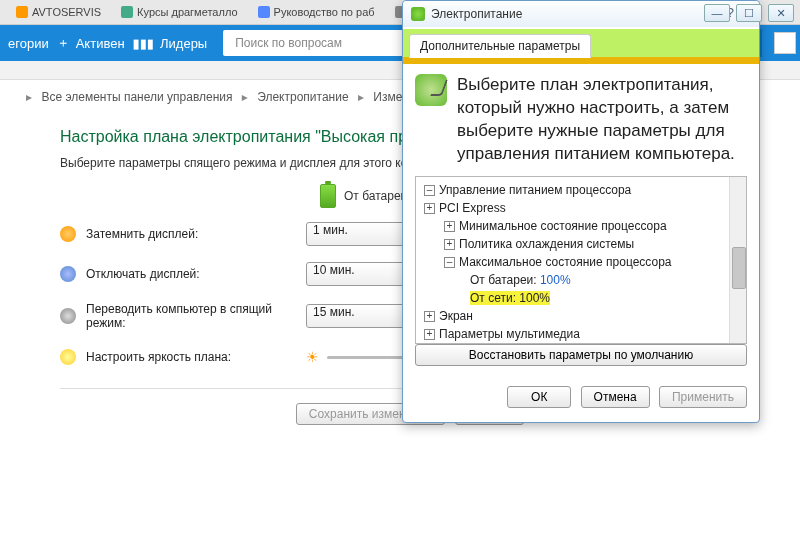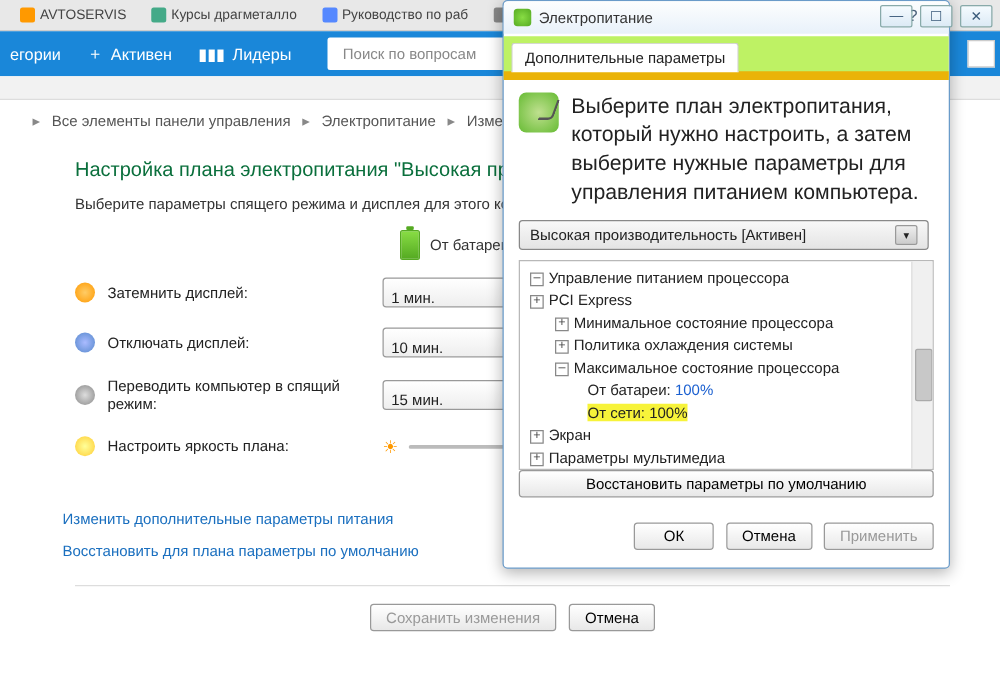--- a/index.html
+++ b/index.html
@@ -1,41 +1,41 @@
 <!DOCTYPE html>
 <html><head>
 <meta charset="utf-8">
 <style>
 html,body{margin:0;padding:0;font-family:"Segoe UI",Tahoma,sans-serif;font-size:12px;color:#222;background:#fff;width:800px;height:547px;overflow:hidden}
 .browser-tabs{height:24px;background:#e8e8e8;border-bottom:1px solid #ccc;display:flex;align-items:center;padding-left:8px;gap:4px}
 .btab{display:flex;align-items:center;gap:4px;padding:0 8px;color:#444;font-size:11px}
 .fav{width:12px;height:12px;display:inline-block;background:#f90;border-radius:2px}
 .fav.g{background:#4a8}.fav.b{background:#58f}.fav.s{background:#888}
-.blue-bar{height:36px;background:#1a87d9;display:flex;align-items:center;color:#fff;gap:21px;padding-left:8px}
+.blue-bar{height:36px;background:#1a87d9;display:flex;align-items:center;color:#fff;gap:8px;padding-left:8px}
 .blue-item{display:flex;align-items:center;gap:6px;font-size:13px}
 .search-box{background:#fff;color:#888;padding:6px 12px;flex:1;margin:0 8px;border-radius:2px;max-width:200px}
 .blue-search-btn{width:36px;height:28px;background:#0f6fb8;margin-right:4px;display:flex;align-items:center;justify-content:center}
 .paper-icon{width:20px;height:20px;background:#fff;border:1px solid #ccc;margin-right:4px}
 .gray-bar{height:18px;background:#f2f2f2;border-bottom:1px solid #ddd}
 .breadcrumb{padding:10px 20px;color:#555;font-size:12px}
 .breadcrumb span.sep{margin:0 6px;color:#888}
 .page{padding:10px 40px 0 60px}
 .page h1{color:#0a6f3c;font-size:16px;font-weight:normal;margin:4px 0 10px}
 .page p.sub{color:#333;margin:0 0 14px}
 .battery-hdr{margin-left:260px;display:flex;align-items:center;gap:8px;margin-bottom:14px;color:#333}
 .battery-ico{width:14px;height:22px;background:linear-gradient(#8d4,#5a2);border:1px solid #5a2;border-radius:2px;position:relative}
 .battery-ico::before{content:"";position:absolute;top:-4px;left:4px;width:6px;height:3px;background:#5a2;border-radius:1px}
 .row{display:flex;align-items:center;margin-bottom:16px}
 .row .ricon{width:16px;height:16px;margin-right:10px;display:inline-block;border-radius:8px}
 .ricon.dim{background:radial-gradient(#fc6,#f90)}
 .ricon.off{background:radial-gradient(#abf,#58c)}
 .ricon.sleep{background:radial-gradient(#ddd,#888)}
 .ricon.bright{background:radial-gradient(#ff9,#fc3)}
 .row label{width:220px}
-.combo{width:150px;height:22px;border:1px solid #999;background:linear-gradient(#fff,#eee);display:flex;align-items:flex-end;padding:0 6px;justify-content:space-between;border-radius:3px}
+.combo{width:150px;height:22px;border:1px solid #999;background:linear-gradient(#fff,#eee);display:flex;align-items:flex-start;padding:0 6px;justify-content:space-between;border-radius:3px}
 .combo .arrow{font-size:9px;color:#555}
 .slider-wrap{display:flex;align-items:center;gap:8px}
 .sun{color:#f90;font-size:14px}
 .slider-track{width:110px;height:3px;background:#bbb;position:relative;border-radius:2px}
 .slider-thumb{position:absolute;right:0;top:-6px;width:10px;height:16px;background:linear-gradient(#eef,#ccd);border:1px solid #888;border-radius:2px}
 .links{margin:40px 0 0 -10px}
 .links a{color:#1a6fbf;display:block;margin-bottom:12px;text-decoration:none;font-size:12px}
 .bottom-bar{margin-top:20px;border-top:1px solid #ddd;padding:14px 0;display:flex;justify-content:center;gap:10px}
 .btn{padding:3px 12px;border:1px solid #999;background:linear-gradient(#fff,#e8e8e8);border-radius:3px;font-size:12px}
 .btn.dis{color:#999}
@@ -166,24 +166,20 @@
     <label>Настроить яркость плана:</label>
     <div class="slider-wrap">
       <span class="sun">☀</span>
       <div class="slider-track">
           <div class="slider-thumb"></div>
         </div>
       <span class="sun" style="font-size:18px">☀</span>
     </div>
   </div>
 
-  <div class="links">
-    <a href="#">Изменить дополнительные параметры питания</a>
-    <a href="#">Восстановить для плана параметры по умолчанию</a>
-  </div>
 
   <div class="bottom-bar">
     <button class="btn dis">Сохранить изменения</button>
     <button class="btn">Отмена</button>
   </div>
 </div>
 
 <div class="dialog">
   <div class="dlg-title">
     <span class="dlg-ico"></span>
@@ -197,24 +193,20 @@
   <div class="tabstrip">
     <div class="tab">Дополнительные параметры</div>
   </div>
 
   <div class="dlg-body">
     <div class="intro">
       <div class="intro-ico"></div>
       <p>Выберите план электропитания, который нужно настроить, а затем выберите нужные параметры для управления питанием компьютера.</p>
     </div>
 
-    <div class="plan-combo">
-      <span>Высокая производительность [Активен]</span>
-      <span class="arrow">▾</span>
-    </div>
 
     <div class="tree-pane">
       <div class="tree">
         <div class="n" style="padding-left:6px"><span class="sq">–</span><span>Управление питанием процессора</span></div>
         <div class="n" style="padding-left:6px"><span class="sq">+</span><span>PCI Express</span></div>
         <div class="n" style="padding-left:26px"><span class="sq">+</span><span>Минимальное состояние процессора</span></div>
         <div class="n" style="padding-left:26px"><span class="sq">+</span><span>Политика охлаждения системы</span></div>
         <div class="n" style="padding-left:26px"><span class="sq">–</span><span>Максимальное состояние процессора</span></div>
         <div class="n" style="padding-left:52px"><span>От батареи:</span> <a class="val">100%</a></div>
         <div class="n" style="padding-left:52px"><span class="hl"><span>От сети:</span> <span>100%</span></span></div>

